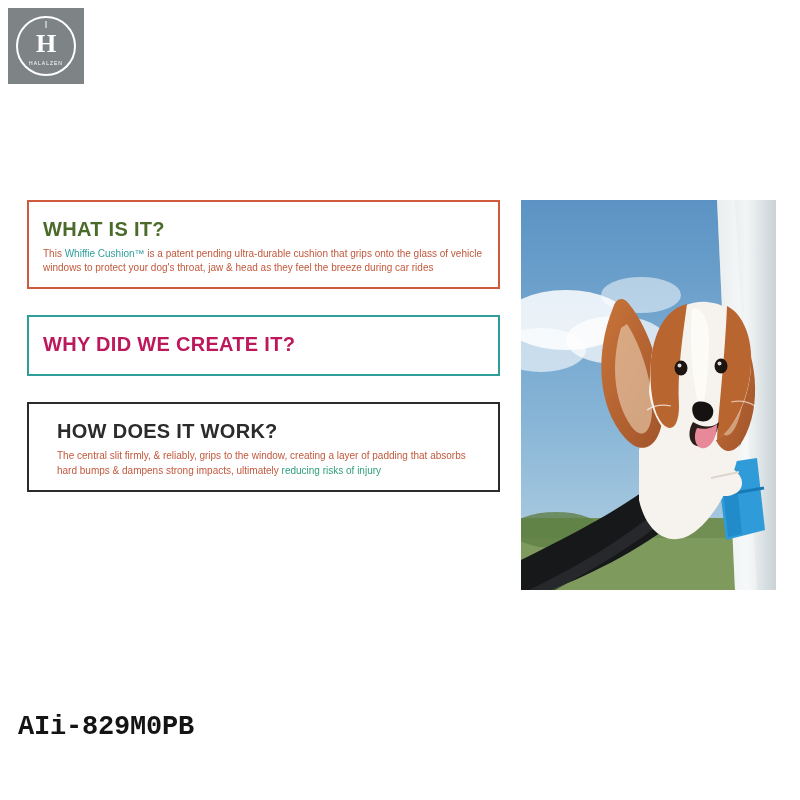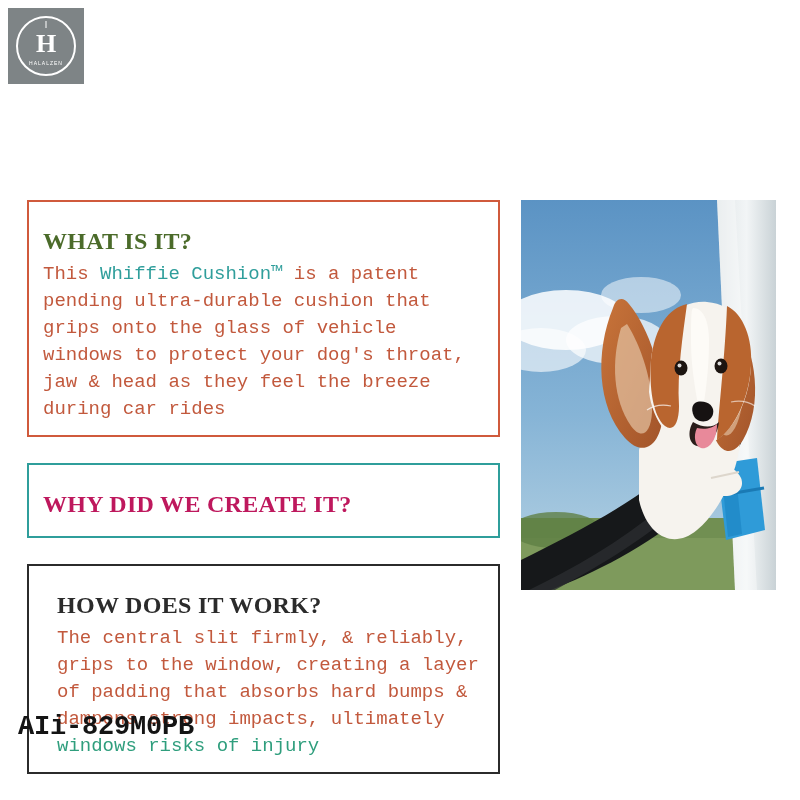--- a/index.html
+++ b/index.html
@@ -84,33 +84,33 @@
     box-sizing: border-box;
     border: 2px solid #d05a3c;
     padding: 10px 14px 12px 14px;
     margin-bottom: 26px;
     background: #ffffff;
   }
   .panel.teal { border-color: #2f9e9b; }
   .panel.dark { border-color: #2b2b2b; padding-left: 28px; }
 
   .panel-title {
-    font-family: Liberation Serif, serif;
+    font-family: Liberation Sans, sans-serif;
     font-weight: bold;
-    font-size: 24px;
+    font-size: 20px;
     letter-spacing: 0.3px;
     color: #4b6b2a;
-    margin: 16px 0 6px 0;
+    margin: 6px 0 6px 0;
   }
   .panel-title.teal { color: #be185d; }
   .panel-title.dark { color: #2b2b2b; }
 
   .panel-body {
-    font-family: Liberation Mono, monospace;
-    font-size: 19px;
+    font-family: Liberation Sans, sans-serif;
+    font-size: 10px;
     line-height: 1.42;
     color: #c2593d;
     margin: 0;
   }
   .panel-body .hl-teal { color: #2f9e9b; }
   .panel-body .hl-green { color: #2f9e7d; }
 
   
   .photo {
     position: absolute;
@@ -154,21 +154,21 @@
       <h2 class="panel-title">WHAT IS IT?</h2>
       <p class="panel-body"><span>This </span><span class="hl-teal">Whiffie Cushion™</span><span> is a patent pending ultra-durable cushion that grips onto the glass of vehicle windows to protect your dog's throat, jaw &amp; head as they feel the breeze during car rides</span></p>
     </div>
 
     <div class="panel teal">
       <h2 class="panel-title teal">WHY DID WE CREATE IT?</h2>
     </div>
 
     <div class="panel dark">
       <h2 class="panel-title dark">HOW DOES IT WORK?</h2>
-      <p class="panel-body"><span>The central slit firmly, &amp; reliably, grips to the window, creating a layer of padding that absorbs hard bumps &amp; dampens strong impacts, ultimately </span><span class="hl-green">windows risks of injury</span></p>
+      <p class="panel-body"><span>The central slit firmly, &amp; reliably, grips to the window, creating a layer of padding that absorbs hard bumps &amp; dampens strong impacts, ultimately </span><span class="hl-green">reducing risks of injury</span></p>
     </div>
 
   </div>
 
   <div class="photo">
     <svg width="255" height="390" viewBox="0 0 255 390" xmlns="http://www.w3.org/2000/svg" aria-hidden="true">
       <defs>
         <linearGradient id="skyG" x1="0" y1="0" x2="0" y2="1">
           <stop offset="0%" stop-color="#5b93c4"></stop>
           <stop offset="55%" stop-color="#86b4d6"></stop>

